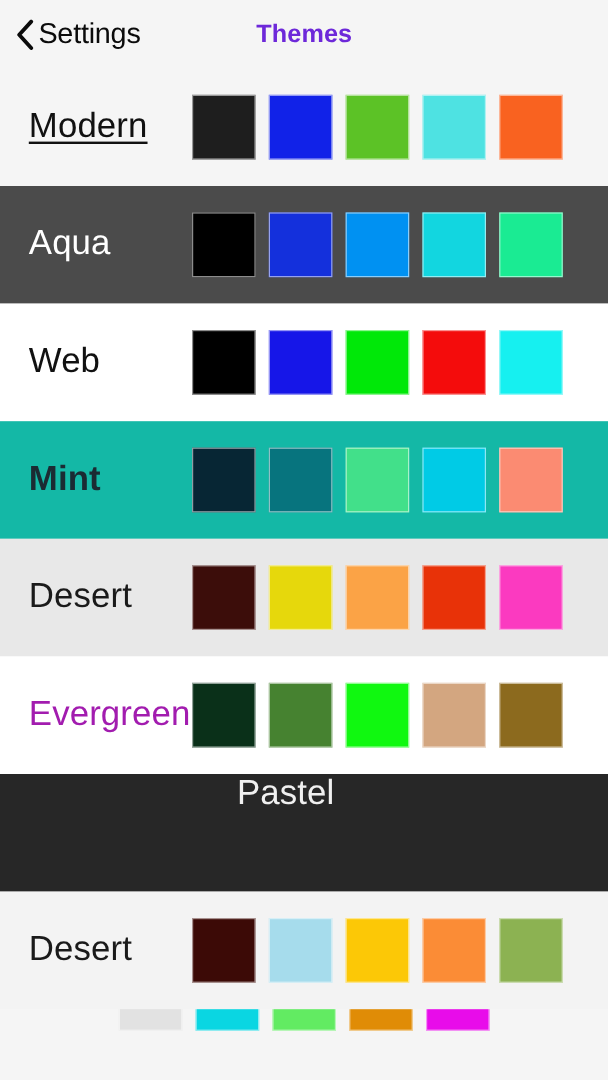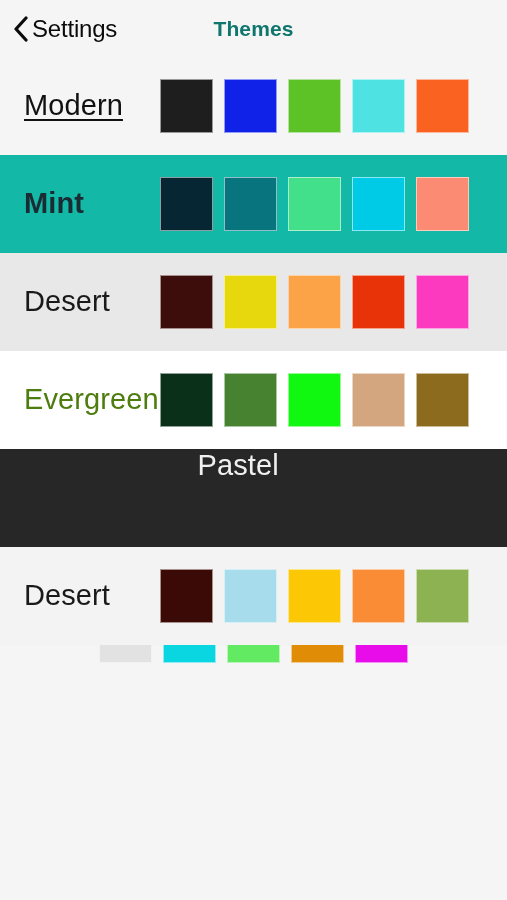--- a/index.html
+++ b/index.html
@@ -57,21 +57,21 @@
   }
   .nav-title {
     position: absolute;
     left: 0;
     right: 0;
     top: 50%;
     transform: translateY(-50%);
     text-align: center;
     font-size: 21px;
     font-weight: 700;
-    color: #0f766e;
+    color: #6d28d9;
     letter-spacing: 0.1px;
     pointer-events: none;
   }
 
   
   .theme-list {
     flex: 1 1 auto;
     display: flex;
     flex-direction: column;
     overflow: hidden;
@@ -132,20 +132,40 @@
       <div class="theme-row" style="background: rgb(245, 245, 245);">
         <div class="theme-name selected" style="color: rgb(17, 17, 17);">Modern</div>
         <div class="swatches">
           <div class="swatch" style="background: rgb(30, 30, 30);"></div>
           <div class="swatch" style="background: rgb(17, 34, 232);"></div>
           <div class="swatch" style="background: rgb(92, 194, 38);"></div>
           <div class="swatch" style="background: rgb(78, 226, 226);"></div>
           <div class="swatch" style="background: rgb(249, 98, 32);"></div>
         </div>
       </div>
+      <div class="theme-row" style="background: rgb(75, 75, 75);">
+        <div class="theme-name" style="color: rgb(255, 255, 255);">Aqua</div>
+        <div class="swatches">
+          <div class="swatch" style="background: rgb(0, 0, 0);"></div>
+          <div class="swatch" style="background: rgb(20, 48, 220);"></div>
+          <div class="swatch" style="background: rgb(0, 145, 242);"></div>
+          <div class="swatch" style="background: rgb(18, 214, 224);"></div>
+          <div class="swatch" style="background: rgb(26, 235, 147);"></div>
+        </div>
+      </div>
+      <div class="theme-row" style="background: rgb(255, 255, 255);">
+        <div class="theme-name" style="color: rgb(17, 17, 17);">Web</div>
+        <div class="swatches">
+          <div class="swatch" style="background: rgb(0, 0, 0);"></div>
+          <div class="swatch" style="background: rgb(22, 22, 232);"></div>
+          <div class="swatch" style="background: rgb(0, 232, 8);"></div>
+          <div class="swatch" style="background: rgb(244, 12, 12);"></div>
+          <div class="swatch" style="background: rgb(22, 240, 240);"></div>
+        </div>
+      </div>
       <div class="theme-row" style="background: #14b8a6; font-weight: bold;">
         <div class="theme-name" style="color: rgb(27, 43, 51);">Mint</div>
         <div class="swatches">
           <div class="swatch" style="background: rgb(7, 38, 52);"></div>
           <div class="swatch" style="background: rgb(7, 116, 126);"></div>
           <div class="swatch" style="background: rgb(66, 224, 138);"></div>
           <div class="swatch" style="background: rgb(0, 203, 230);"></div>
           <div class="swatch" style="background: rgb(251, 139, 114);"></div>
         </div>
       </div>
@@ -153,21 +173,21 @@
         <div class="theme-name" style="color: rgb(26, 26, 26);">Desert</div>
         <div class="swatches">
           <div class="swatch" style="background: rgb(60, 13, 10);"></div>
           <div class="swatch" style="background: rgb(230, 216, 12);"></div>
           <div class="swatch" style="background: rgb(251, 163, 70);"></div>
           <div class="swatch" style="background: rgb(232, 50, 8);"></div>
           <div class="swatch" style="background: rgb(251, 58, 192);"></div>
         </div>
       </div>
       <div class="theme-row" style="background: rgb(255, 255, 255);">
-        <div class="theme-name" style="color: #4d7c0f;">Evergreen</div>
+        <div class="theme-name" style="color: #a21caf;">Evergreen</div>
         <div class="swatches">
           <div class="swatch" style="background: rgb(10, 48, 25);"></div>
           <div class="swatch" style="background: rgb(70, 130, 48);"></div>
           <div class="swatch" style="background: rgb(16, 248, 16);"></div>
           <div class="swatch" style="background: rgb(211, 166, 128);"></div>
           <div class="swatch" style="background: rgb(140, 106, 30);"></div>
         </div>
       </div>
       <div class="theme-row" style="background: rgb(39, 39, 39); flex-direction: column;">
         <div class="theme-name" style="color: rgb(240, 240, 240);">Pastel</div>

